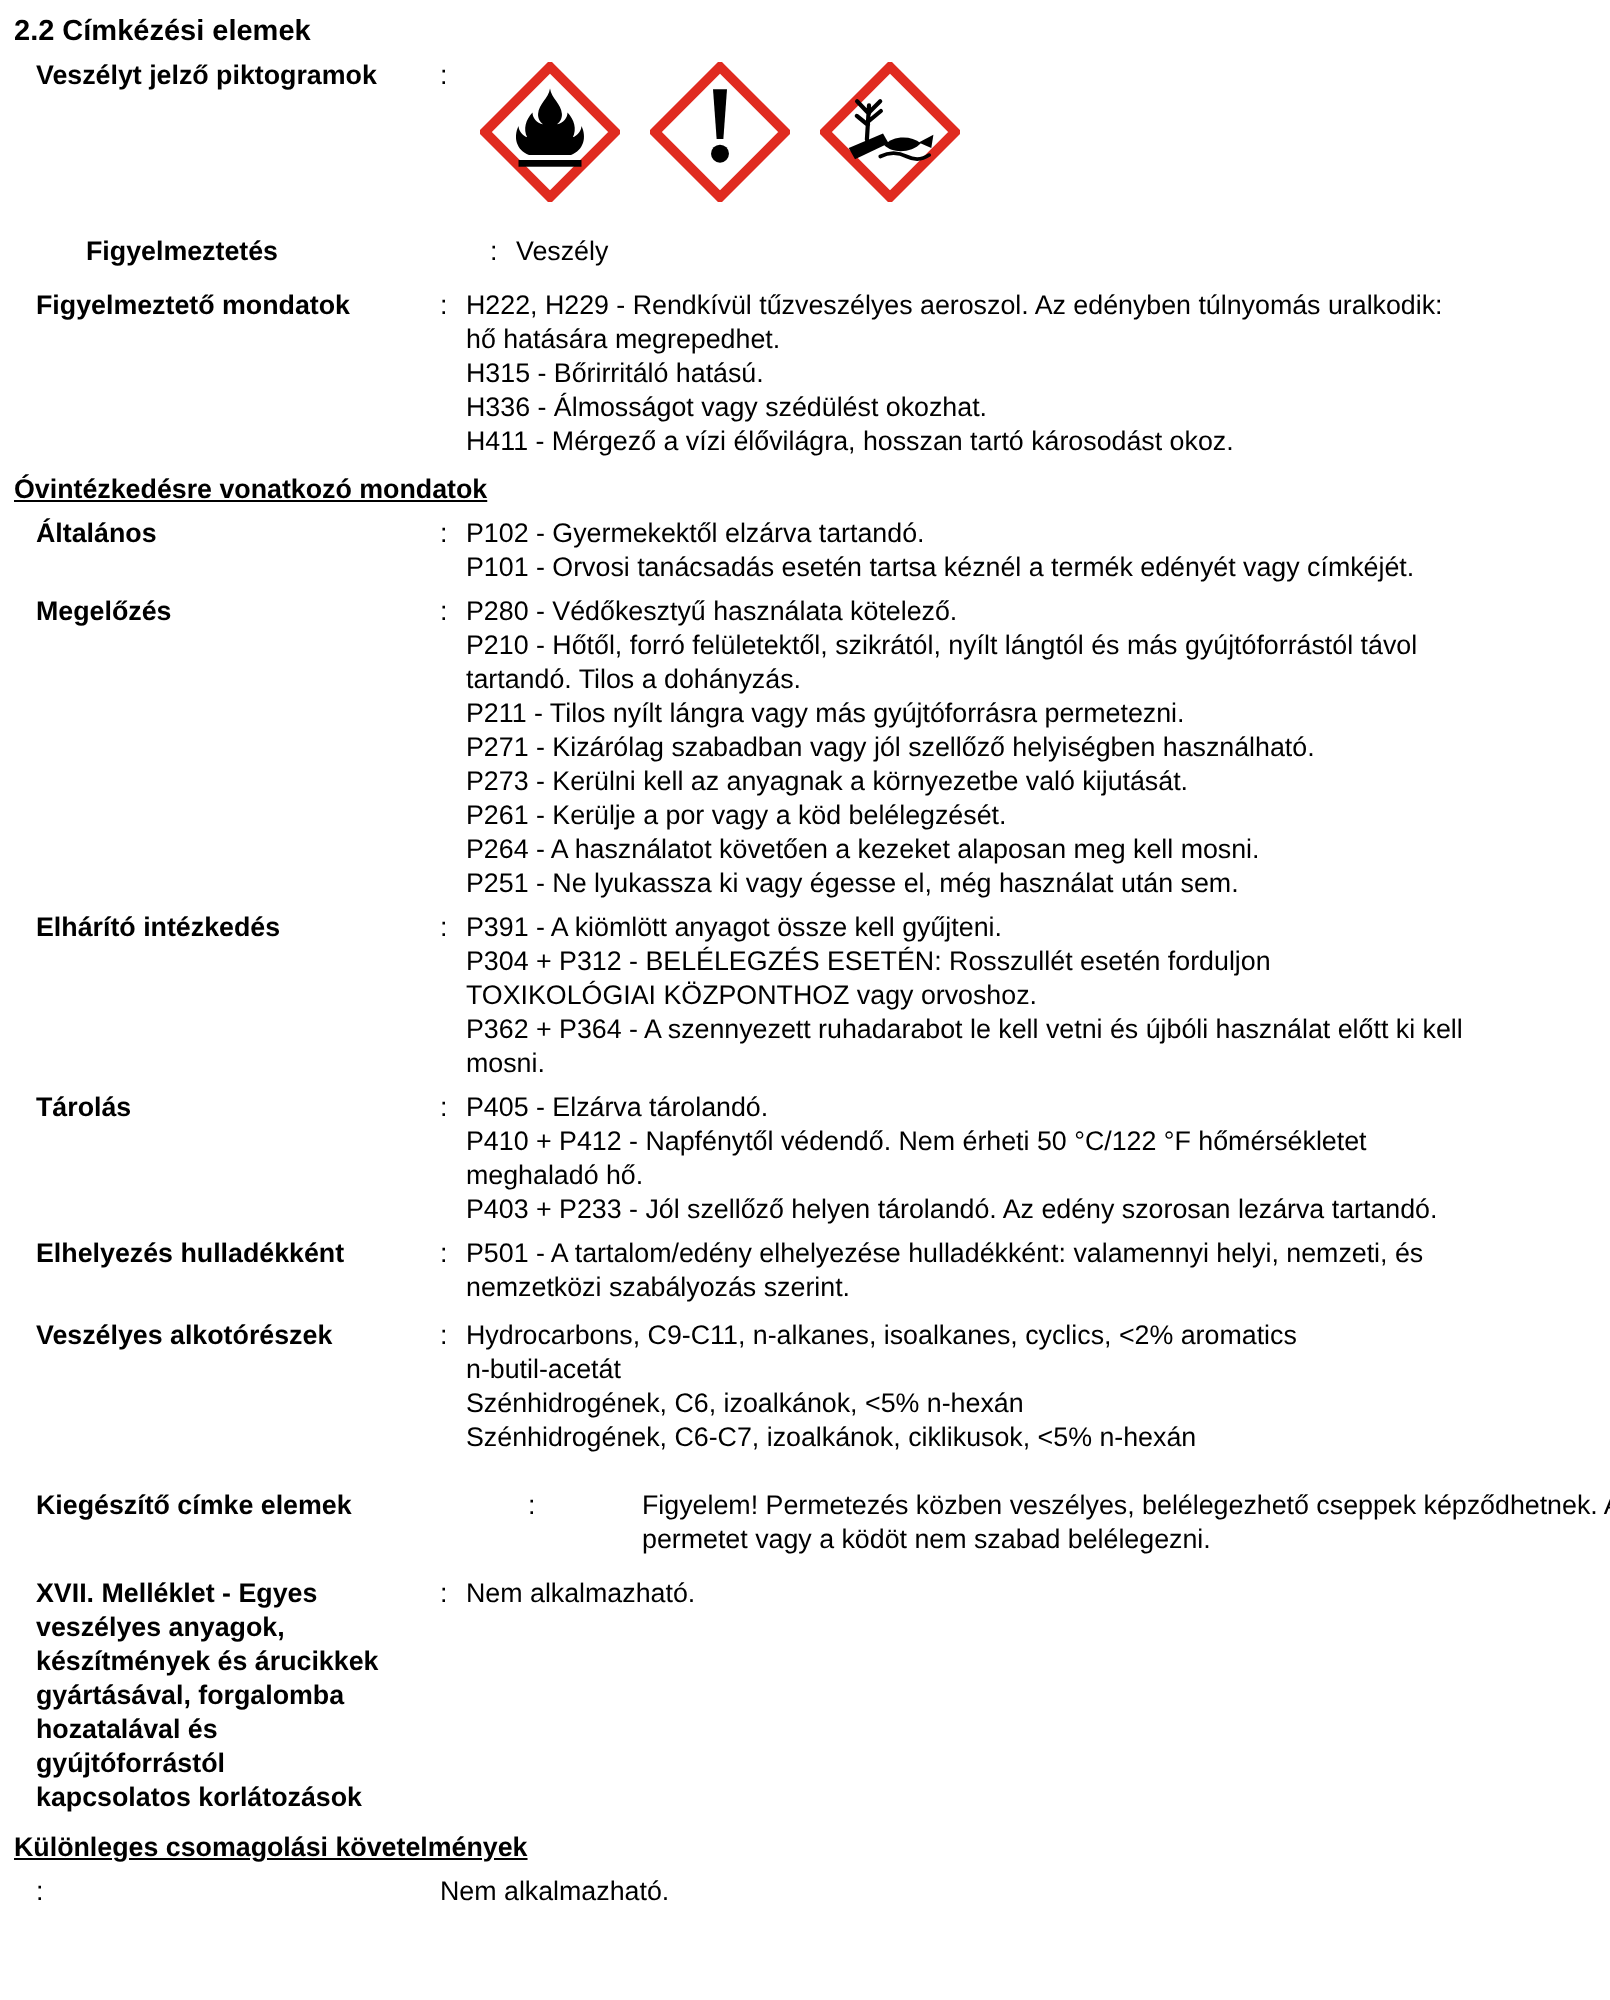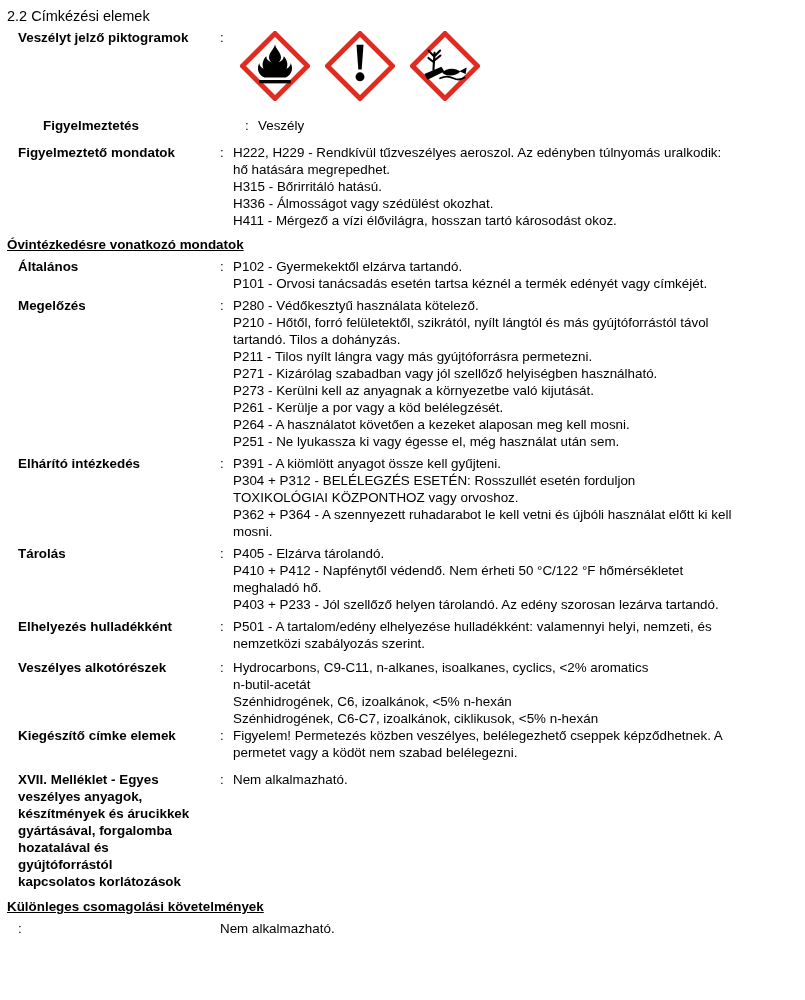--- a/index.html
+++ b/index.html
@@ -5,36 +5,36 @@
 <style>
   * { margin:0; padding:0; box-sizing:border-box; }
   html,body { background:#ffffff; }
   body {
     width:805px; height:1000px; overflow:hidden;
     font-family:"Liberation Sans", sans-serif;
     font-size:13.4px; line-height:17px;
     color:var(--text, #000);
   }
   .doc { padding:7px 8px 0 7px; }
-  .heading { font-size:14.5px; font-weight:normal; line-height:19px; }
+  .heading { font-size:14.5px; font-weight:bold; line-height:19px; }
   .subheading { font-weight:bold; text-decoration:underline; line-height:17px; }
   .row { display:grid; grid-template-columns:202px 13px 1fr; margin-left:11px; align-items:start; }
   .row .label { font-weight:bold; }
   .row .colon { font-weight:normal; }
   .line { white-space:nowrap; }
 
   
   [data-name="hazard-pictograms-row"] { margin-top:3px; }
   [data-name="warning-word-row"] { margin-top:16px;margin-left:36px; }
   [data-name="hazard-statements-row"] { margin-top:10px; }
   [data-name="precautionary-subheading"] { margin-top:7px; }
   [data-name="general-row"],[data-name="prevention-row"],[data-name="response-row"],
   [data-name="storage-row"],[data-name="disposal-row"] { margin-top:5px; }
   [data-name="hazardous-ingredients-row"] { margin-top:7px; }
-  [data-name="supplemental-label-row"] { margin-top:0; }
+  [data-name="supplemental-label-row"] { margin-top:17px;gap:44px; }
   [data-name="annex-xvii-row"] { margin-top:10px; }
   [data-name="special-packaging-subheading"] { margin-top:8px; }
   [data-name="special-packaging-row"] { margin-top:5px; }
 
   .pictos { display:flex; gap:15px; padding-left:7px; padding-top:2px; }
   .picto { width:70px; height:70px; color:var(--ghs-red,#e02b20); display:block; }
   .sym { fill:var(--symbol-black,#000); }
   .symline { stroke:var(--symbol-black,#000); stroke-width:3; fill:none; stroke-linecap:round; }
   .symline2 { stroke:var(--symbol-black,#000); stroke-width:2.6; fill:none; stroke-linecap:round; }
 </style>

